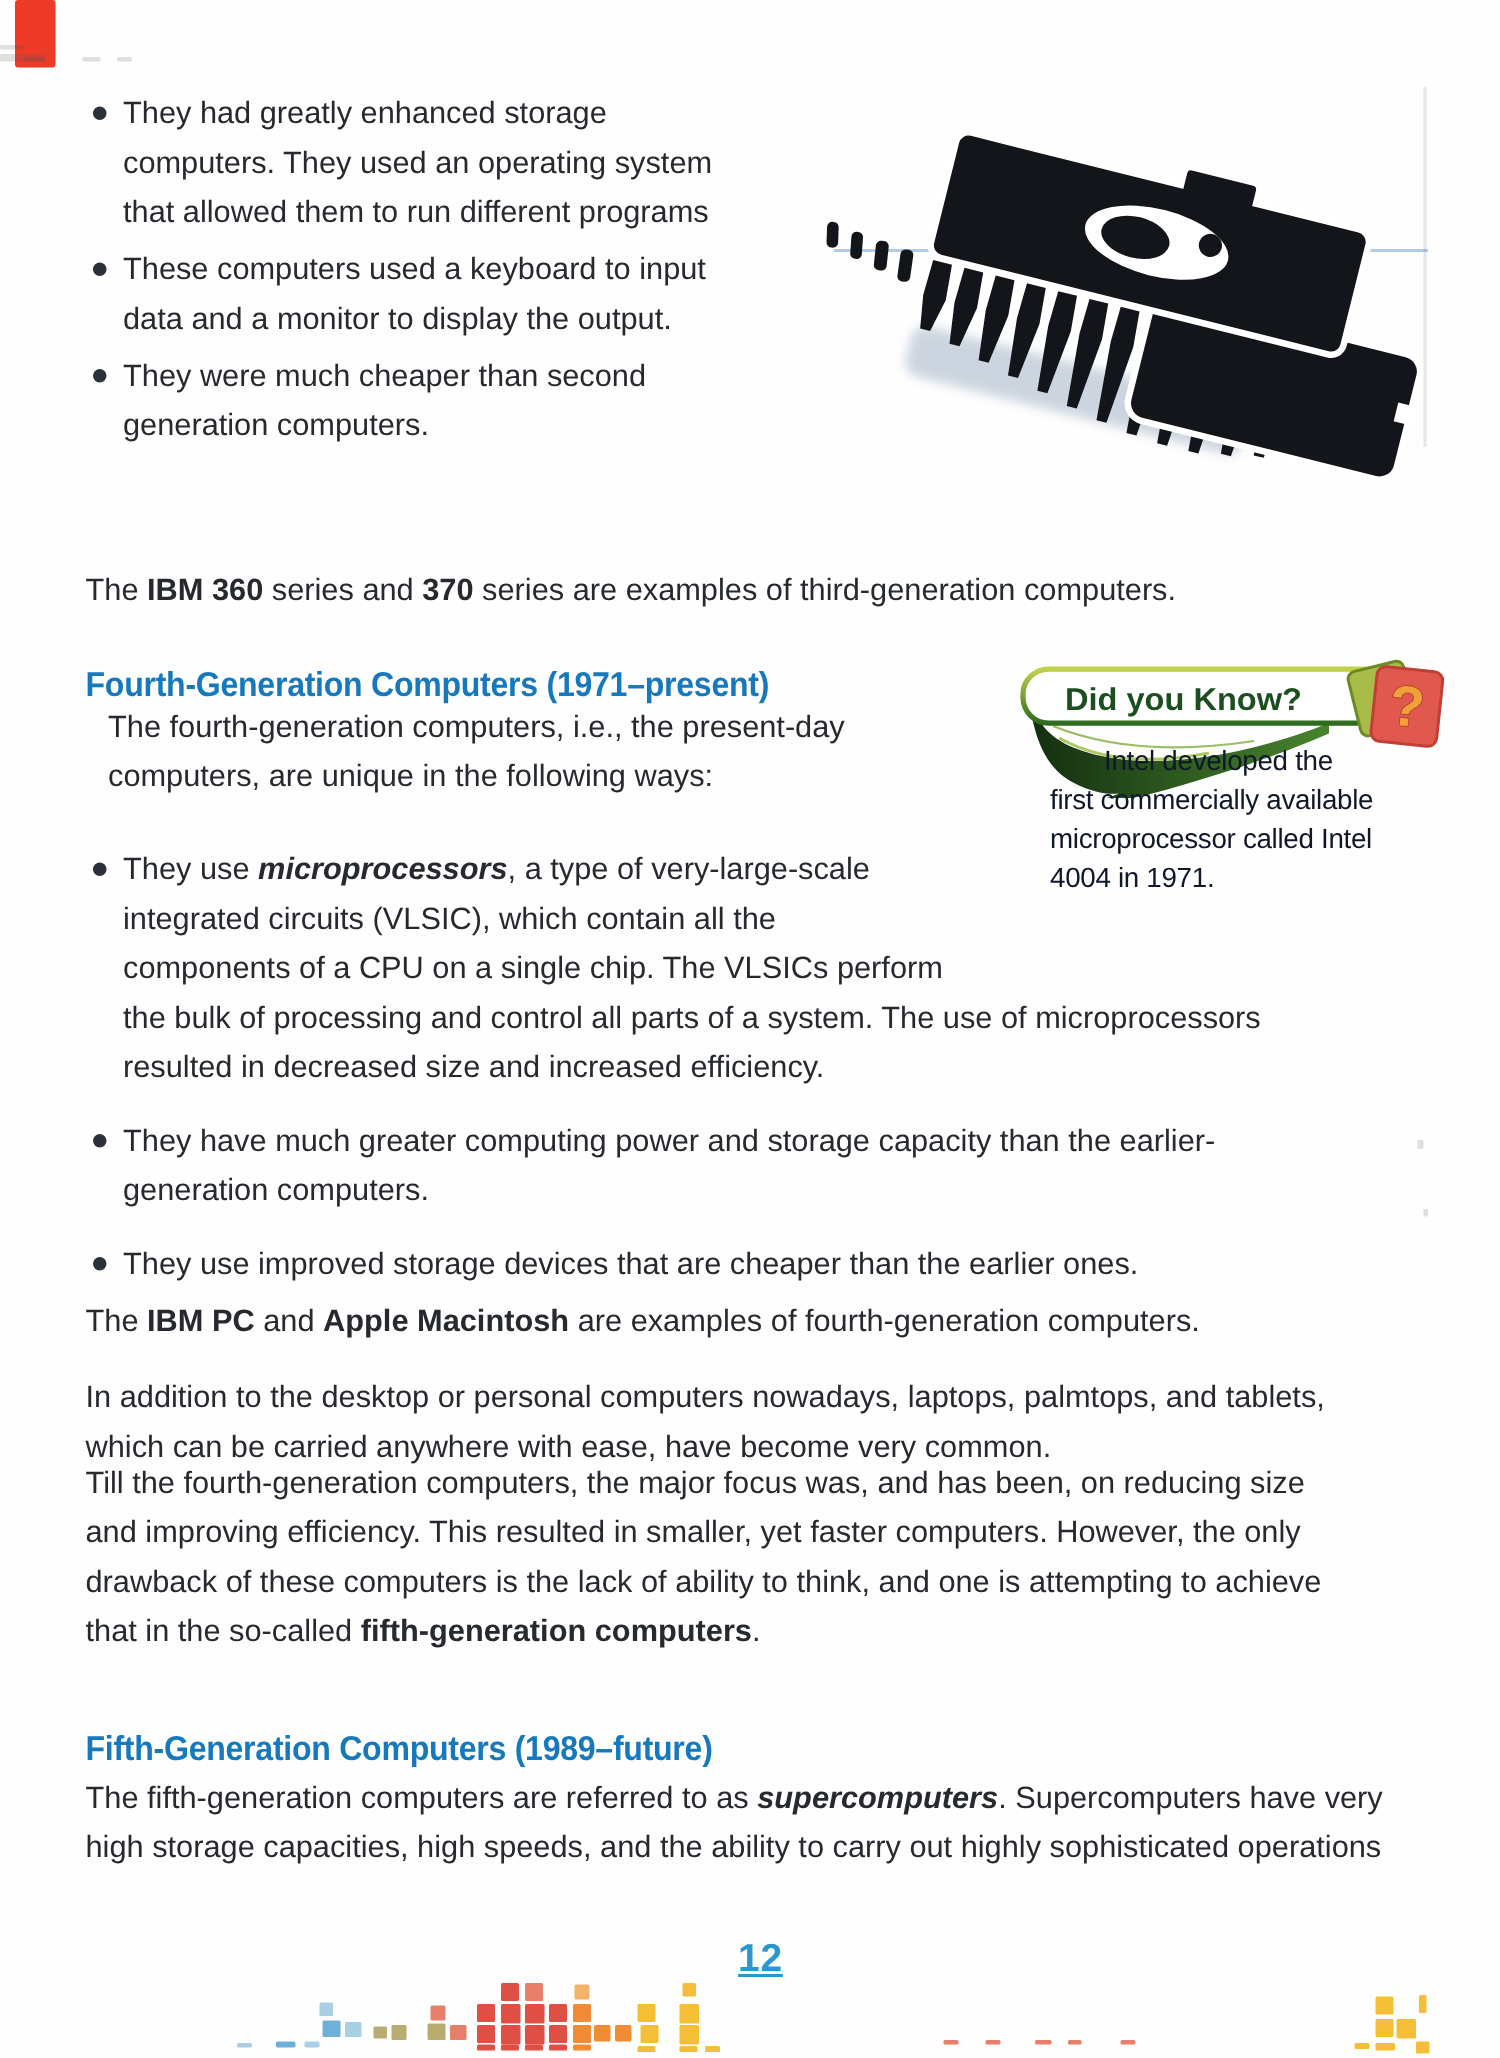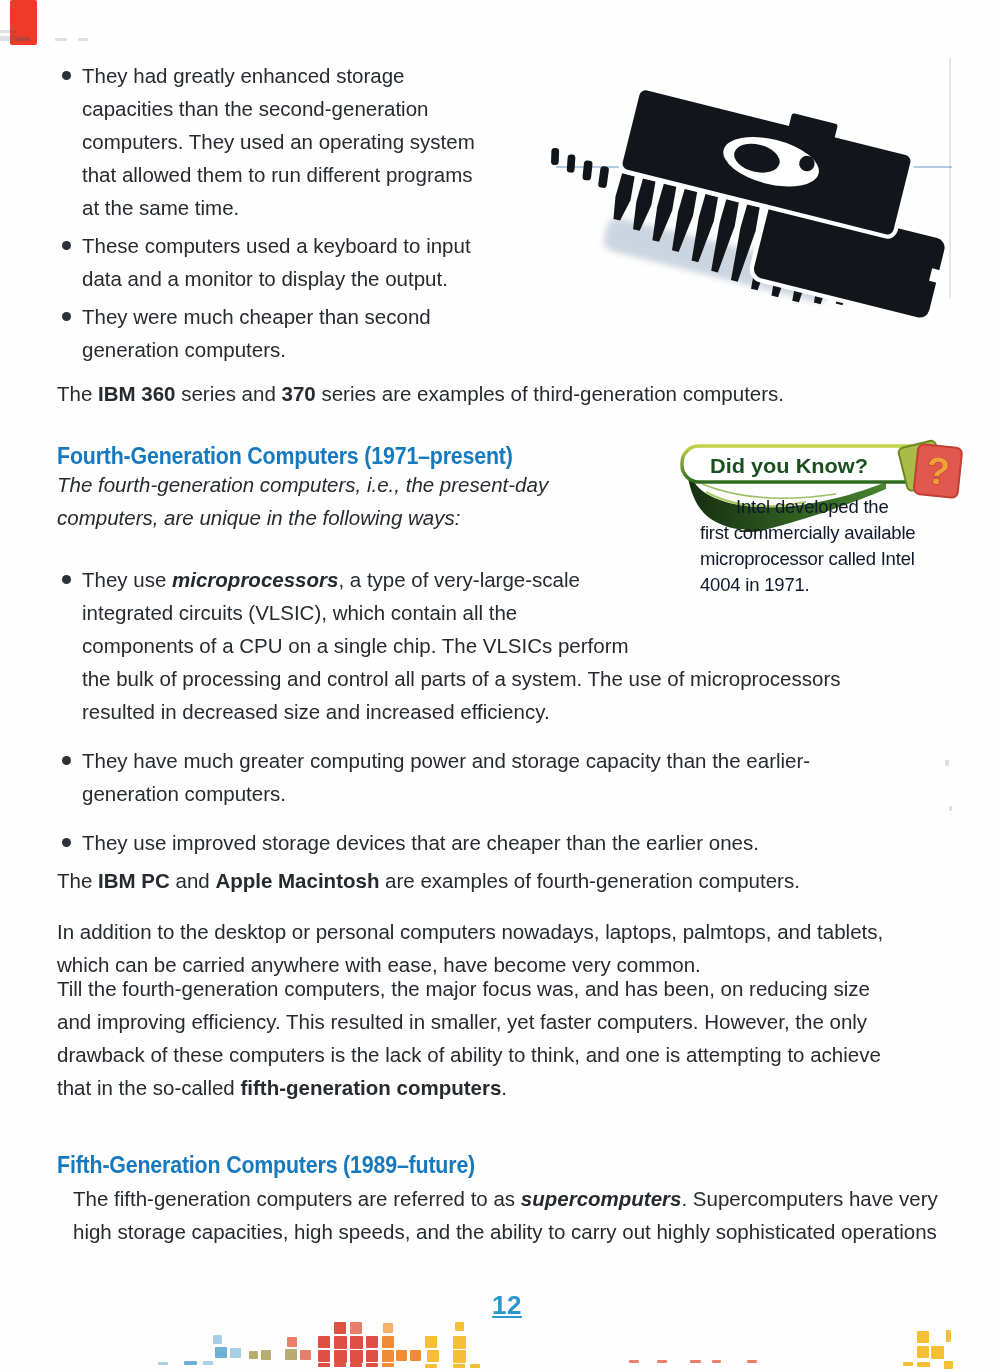--- a/index.html
+++ b/index.html
@@ -32,24 +32,22 @@
 <div class="page">
 
   <div class="abs" style="left:10px;top:0;width:27px;height:45px;background:#ee3b28;border-radius:2px;"></div>
 
   <div class="artifact" style="left:556px;top:166px;width:396px;height:2px;background:#7fa8d4;opacity:.6;"></div>
   <div class="artifact" style="left:949px;top:58px;width:2px;height:240px;background:#77808c;opacity:.2;"></div>
 
   <div class="abs" style="left:57px;top:59px;width:500px;">
       <div class="bullet">
         <div class="line">They had greatly enhanced storage</div>
-        <div class="line">capacities than the second-generation</div>
         <div class="line">computers. They used an operating system</div>
         <div class="line">that allowed them to run different programs</div>
-        <div class="line">at the same time.</div>
       </div>
       <div class="bullet">
         <div class="line">These computers used a keyboard to input</div>
         <div class="line">data and a monitor to display the output.</div>
       </div>
       <div class="bullet">
         <div class="line">They were much cheaper than second</div>
         <div class="line">generation computers.</div>
       </div>
     </div>
@@ -124,21 +122,21 @@
     </g>
     <text x="34" y="37" font-family="Liberation Sans, sans-serif" font-size="21" font-weight="bold" fill="#1c4f1e" textLength="158" lengthAdjust="spacingAndGlyphs">Did you Know?</text>
   </svg>
   <div class="abs know-text" style="left:700px;top:494px;width:250px;">
       <div class="line">Intel developed the</div>
       <div class="line">first commercially available</div>
       <div class="line">microprocessor called Intel</div>
       <div class="line">4004 in 1971.</div>
     </div>
 
-  <div class="abs" style="left:57px;top:468px;width:610px;font-style:italic;">
+  <div class="abs" style="left:72px;top:468px;width:610px;">
       <div class="line">The fourth-generation computers, i.e., the present-day</div>
       <div class="line">computers, are unique in the following ways:</div>
     </div>
 
   <div class="abs tight" style="left:57px;top:547px;width:900px;">
       <div class="bullet">
         <div class="line"><span class="">They use </span><span class="b i">microprocessors</span><span class="">, a type of very-large-scale</span></div>
         <div class="line">integrated circuits (VLSIC), which contain all the</div>
         <div class="line">components of a CPU on a single chip. The VLSICs perform</div>
         <div class="line">the bulk of processing and control all parts of a system. The use of microprocessors</div>
@@ -160,21 +158,21 @@
       <div class="line">which can be carried anywhere with ease, have become very common.</div>
     </div>
   <div class="abs" style="left:57px;top:972px;width:900px;">
       <div class="line">Till the fourth-generation computers, the major focus was, and has been, on reducing size</div>
       <div class="line">and improving efficiency. This resulted in smaller, yet faster computers. However, the only</div>
       <div class="line">drawback of these computers is the lack of ability to think, and one is attempting to achieve</div>
       <div class="line"><span class="">that in the so-called </span><span class="b ">fifth-generation computers</span><span class="">.</span></div>
     </div>
 
   <div class="abs heading" style="left:57px;top:1150px;">Fifth-Generation Computers (1989–future)</div>
-  <div class="abs" style="left:57px;top:1182px;width:900px;margin-left:16px;">
+  <div class="abs" style="left:57px;top:1182px;width:900px;">
       <div class="line"><span class="">The fifth-generation computers are referred to as </span><span class="b i">supercomputers</span><span class="">. Supercomputers have very</span></div>
       <div class="line">high storage capacities, high speeds, and the ability to carry out highly sophisticated operations</div>
     </div>
 
   <div class="abs pagenum" style="left:0;top:1290px;width:1000px;text-decoration:underline;">12</div>
 
   <div class="abs" style="left:0;top:0;width:1000px;height:1372px;pointer-events:none;">
       <div style="position: absolute; left: 0px; top: 30px; width: 16px; height: 3px; background: rgba(80, 85, 90, 0.18); border-radius: 1px;"></div>
       <div style="position: absolute; left: 0px; top: 36px; width: 30px; height: 5px; background: rgba(80, 85, 90, 0.18); border-radius: 1px;"></div>
       <div style="position: absolute; left: 16px; top: 38px; width: 14px; height: 3px; background: rgba(80, 85, 90, 0.18); border-radius: 1px;"></div>

